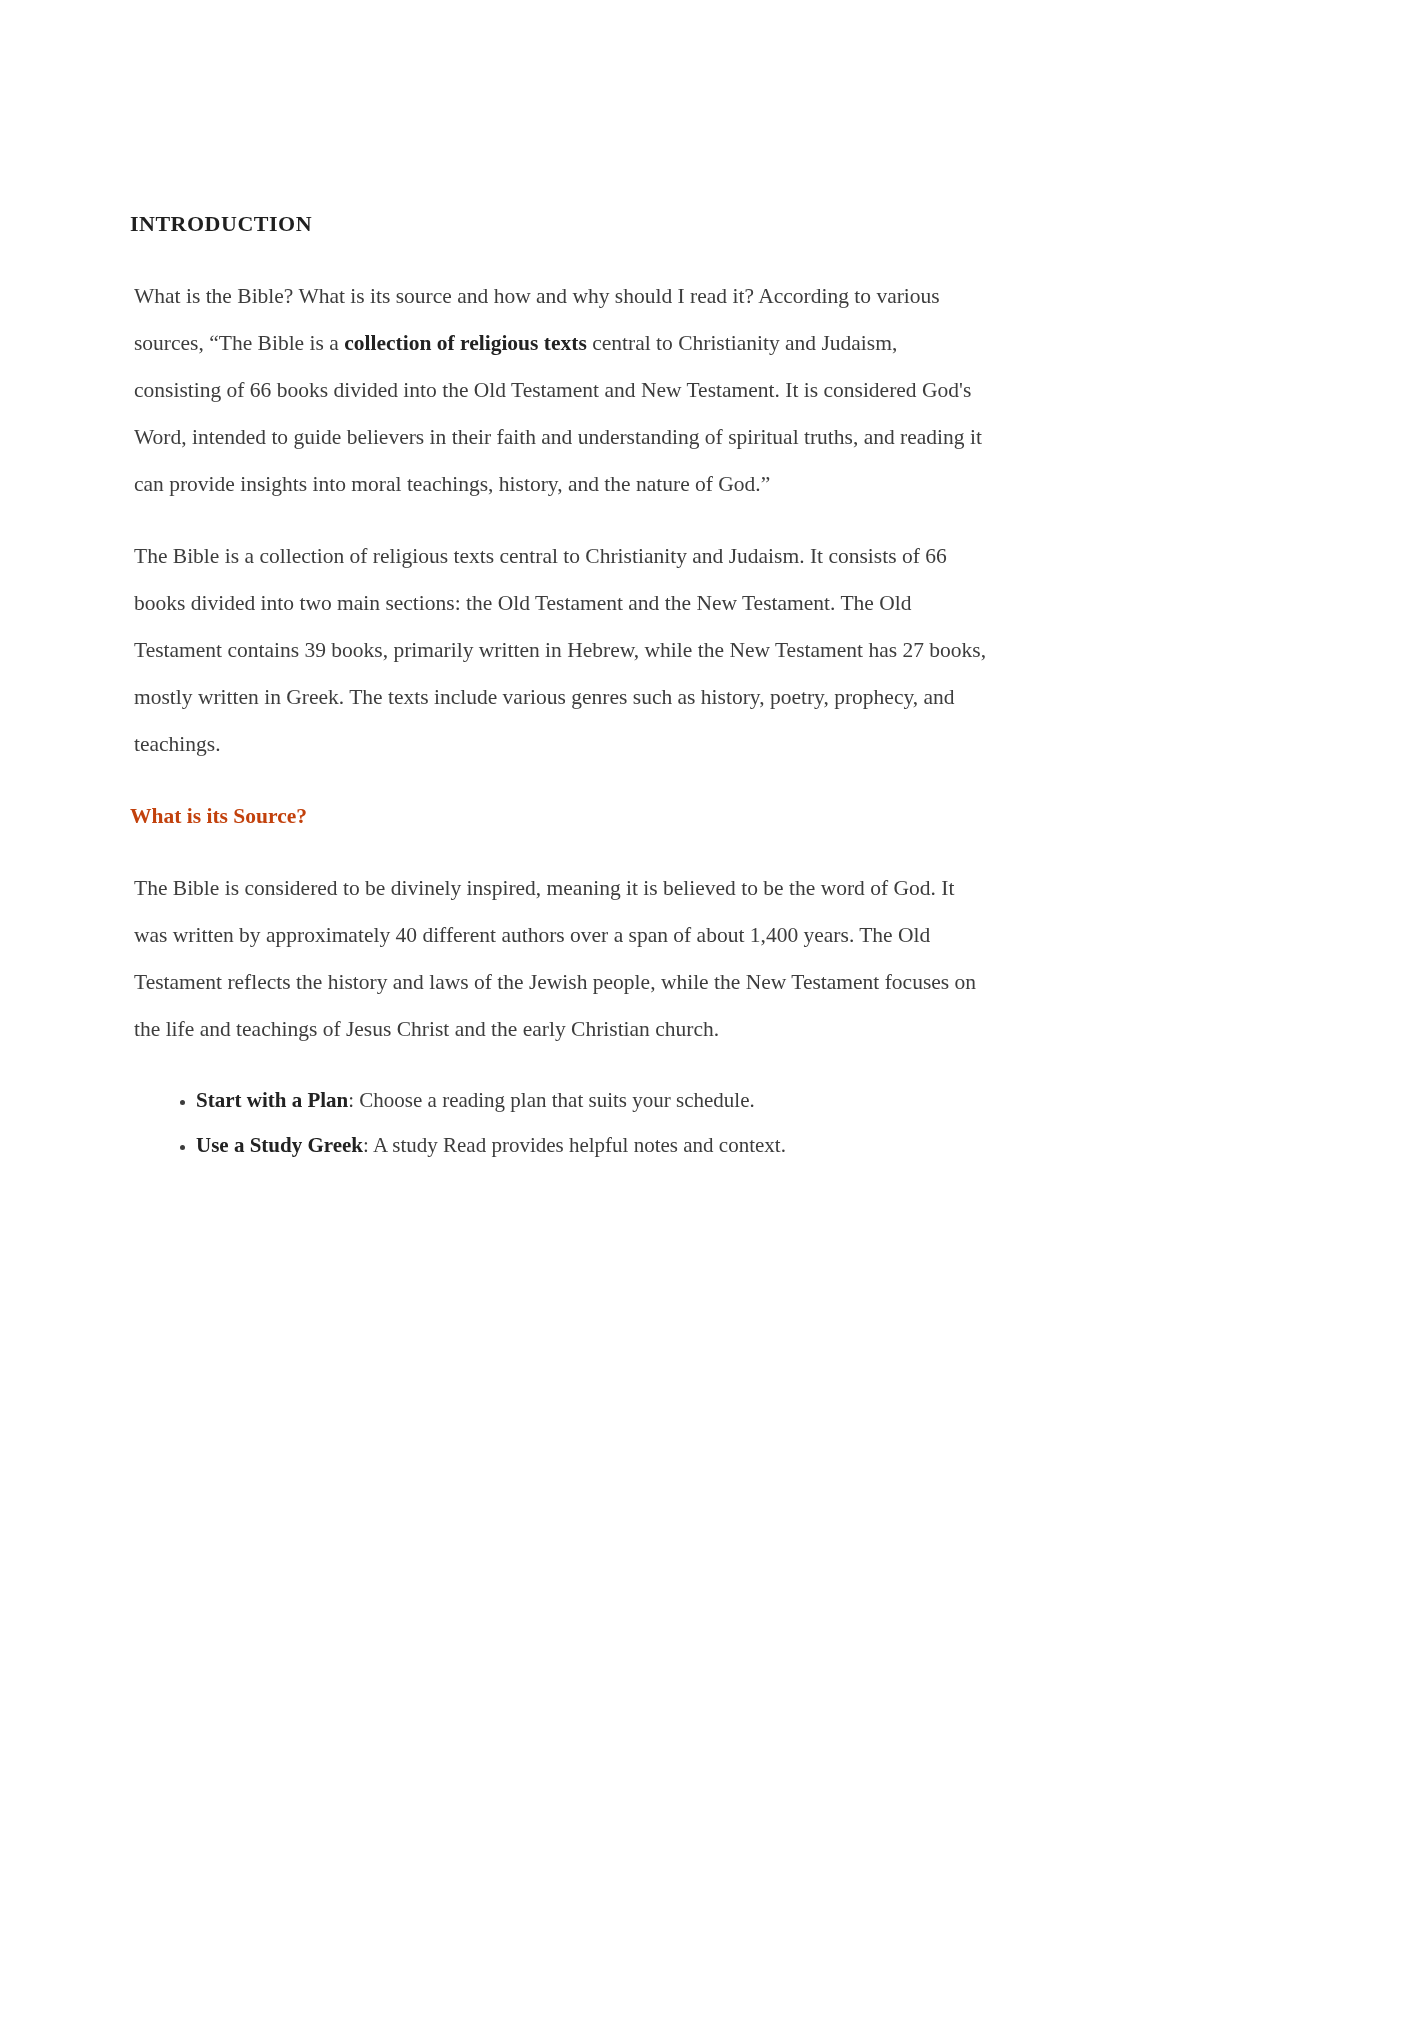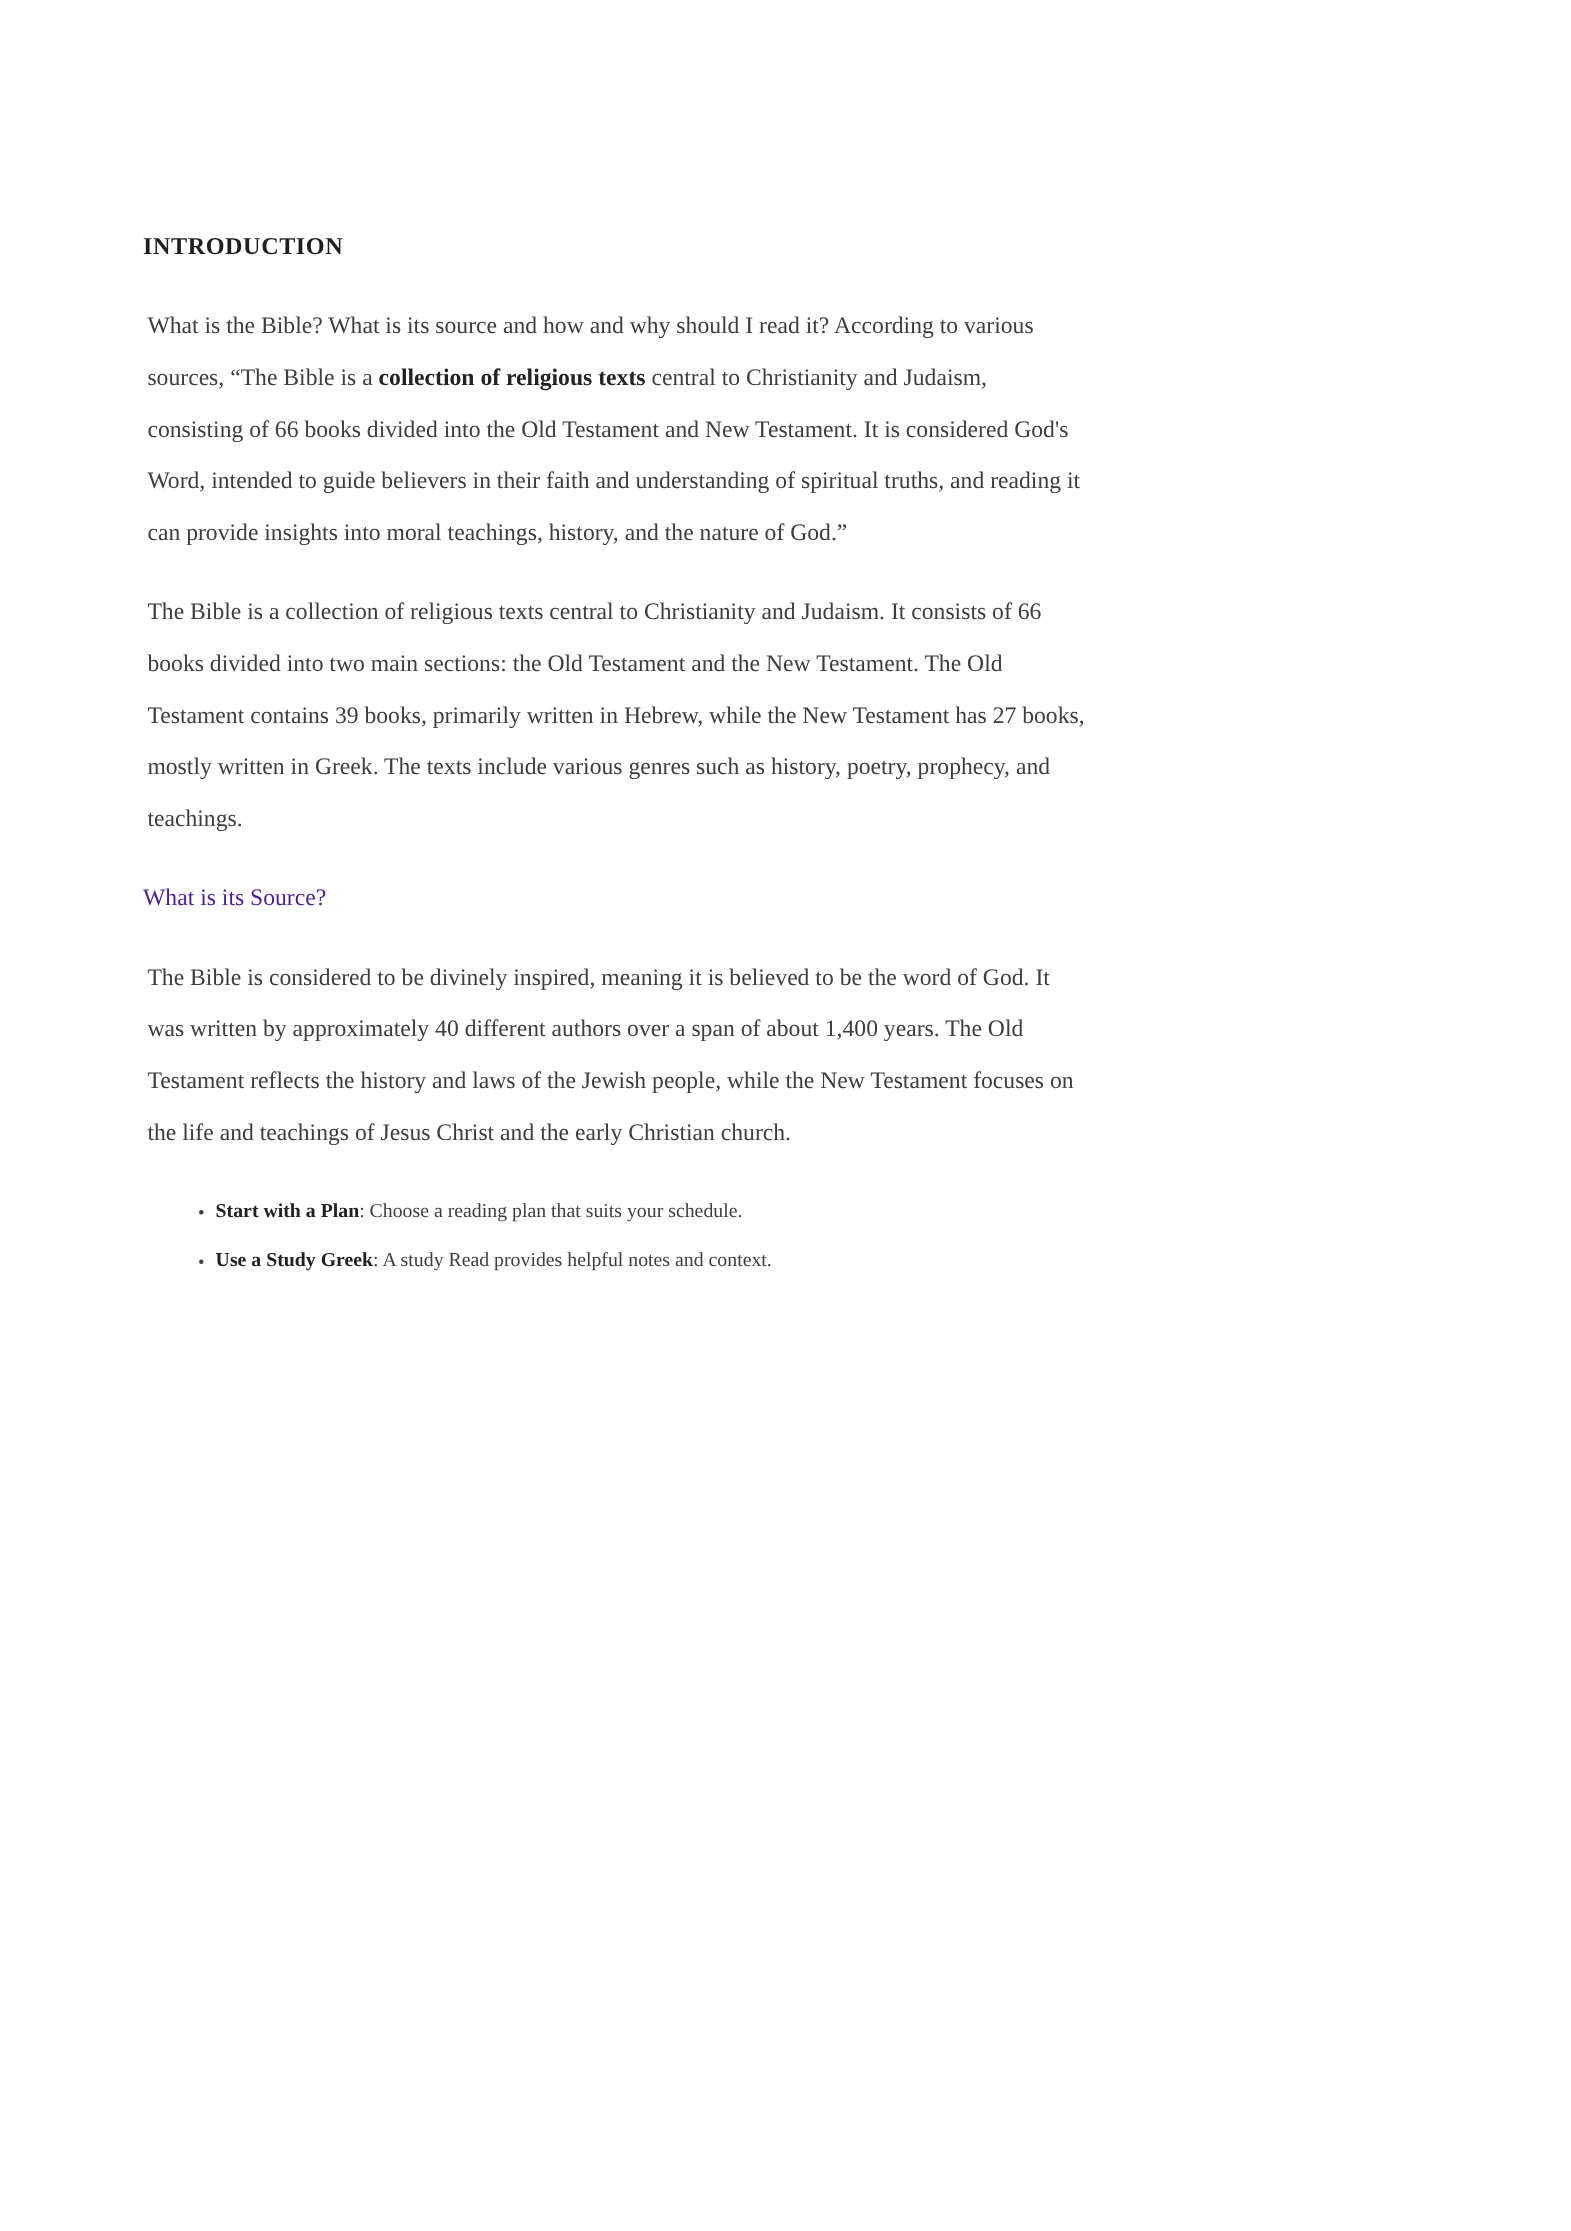--- a/index.html
+++ b/index.html
@@ -36,37 +36,37 @@
     color: #3d3d3d;
   }
   .doc-para .bold-inline {
     font-weight: bold;
     color: #222222;
   }
   .doc-subhead {
     font-size: 21.5px;
     line-height: 47px;
     margin: 0 0 25px 0;
-    color: #4c1d95;
-    font-weight: normal;
+    color: #c2410c;
+    font-weight: bold;
   }
   .doc-subhead-bold {
     font-size: 21.5px;
     line-height: 47px;
     margin: 0 0 25px 0;
     color: #1f1f1f;
     font-weight: bold;
   }
   ul.doc-bullets {
     margin: 0 0 0 38px;
     padding: 0 0 0 28px;
     list-style: disc;
   }
   ul.doc-bullets li {
-    font-size: 18px;
+    font-size: 21px;
     line-height: 45px;
     color: #3d3d3d;
   }
   ul.doc-bullets li::marker {
     font-size: 16px;
     color: #3d3d3d;
   }
   .bullet-lead {
     font-weight: bold;
     color: #222222;

